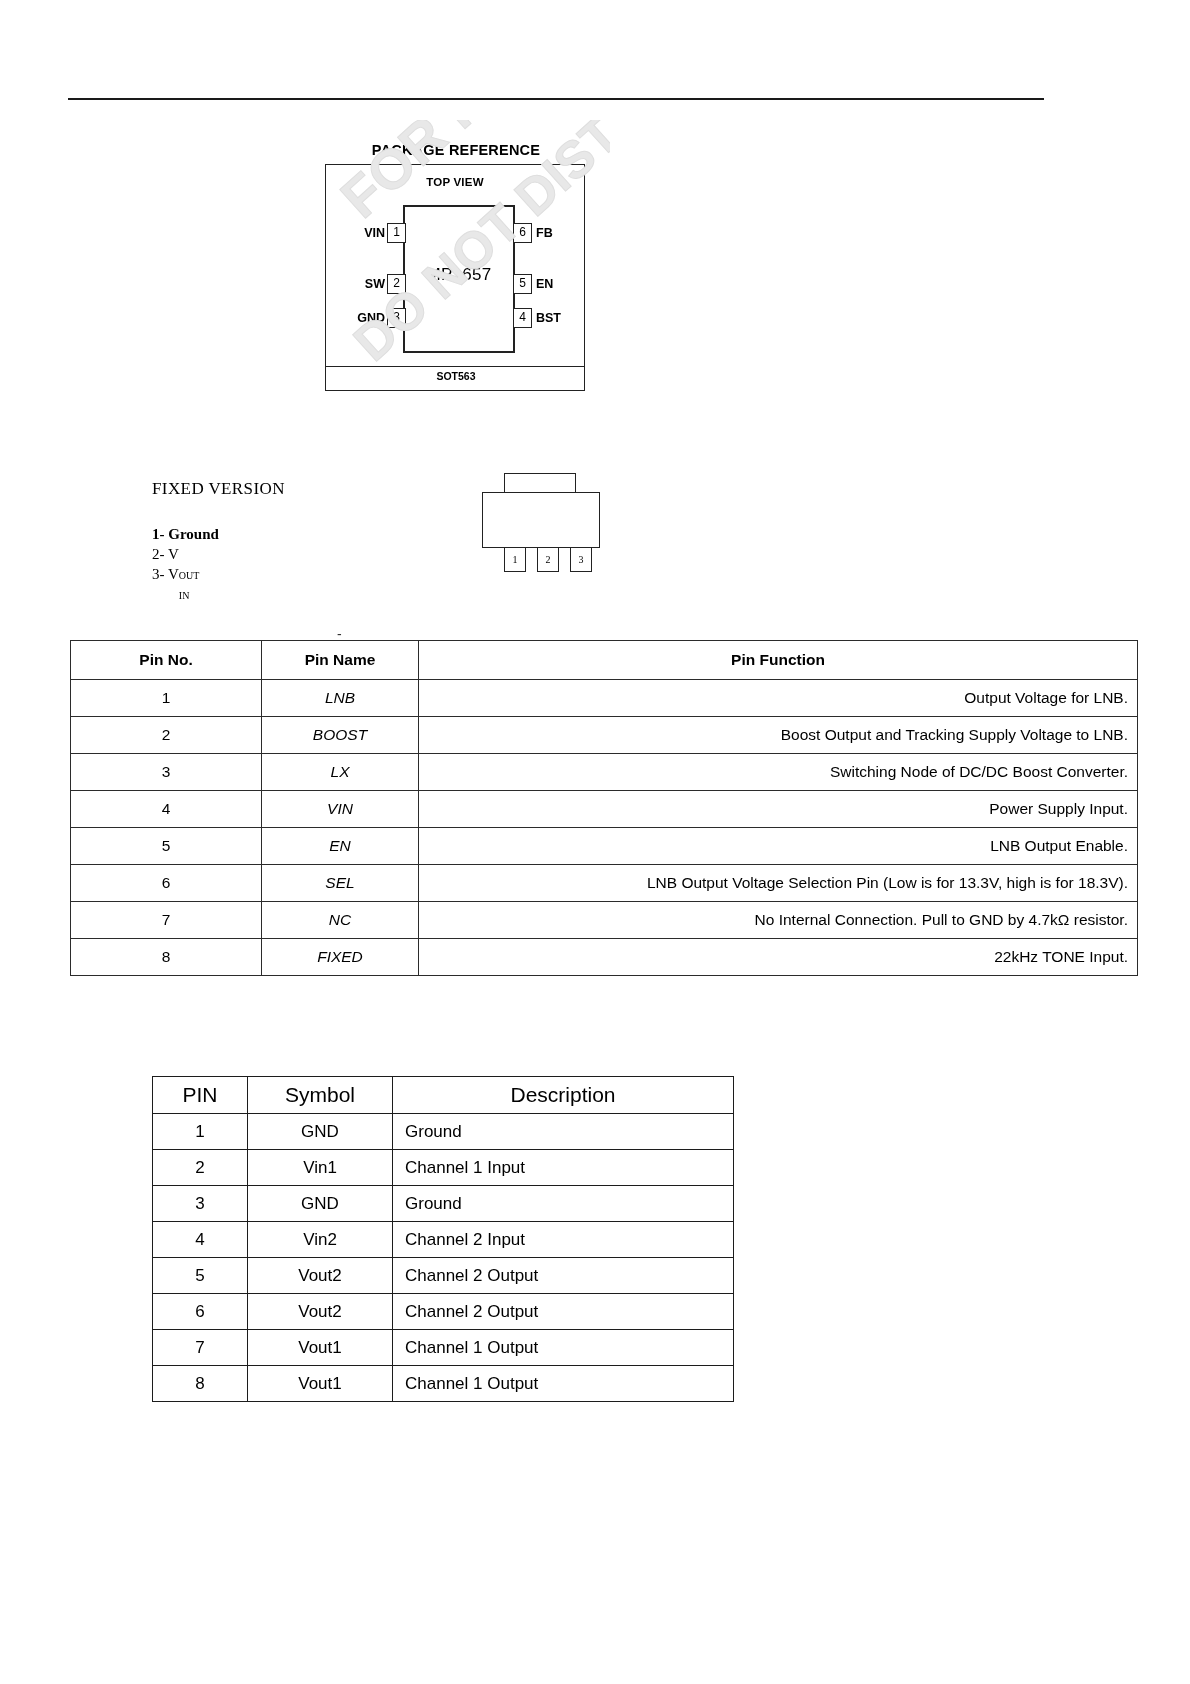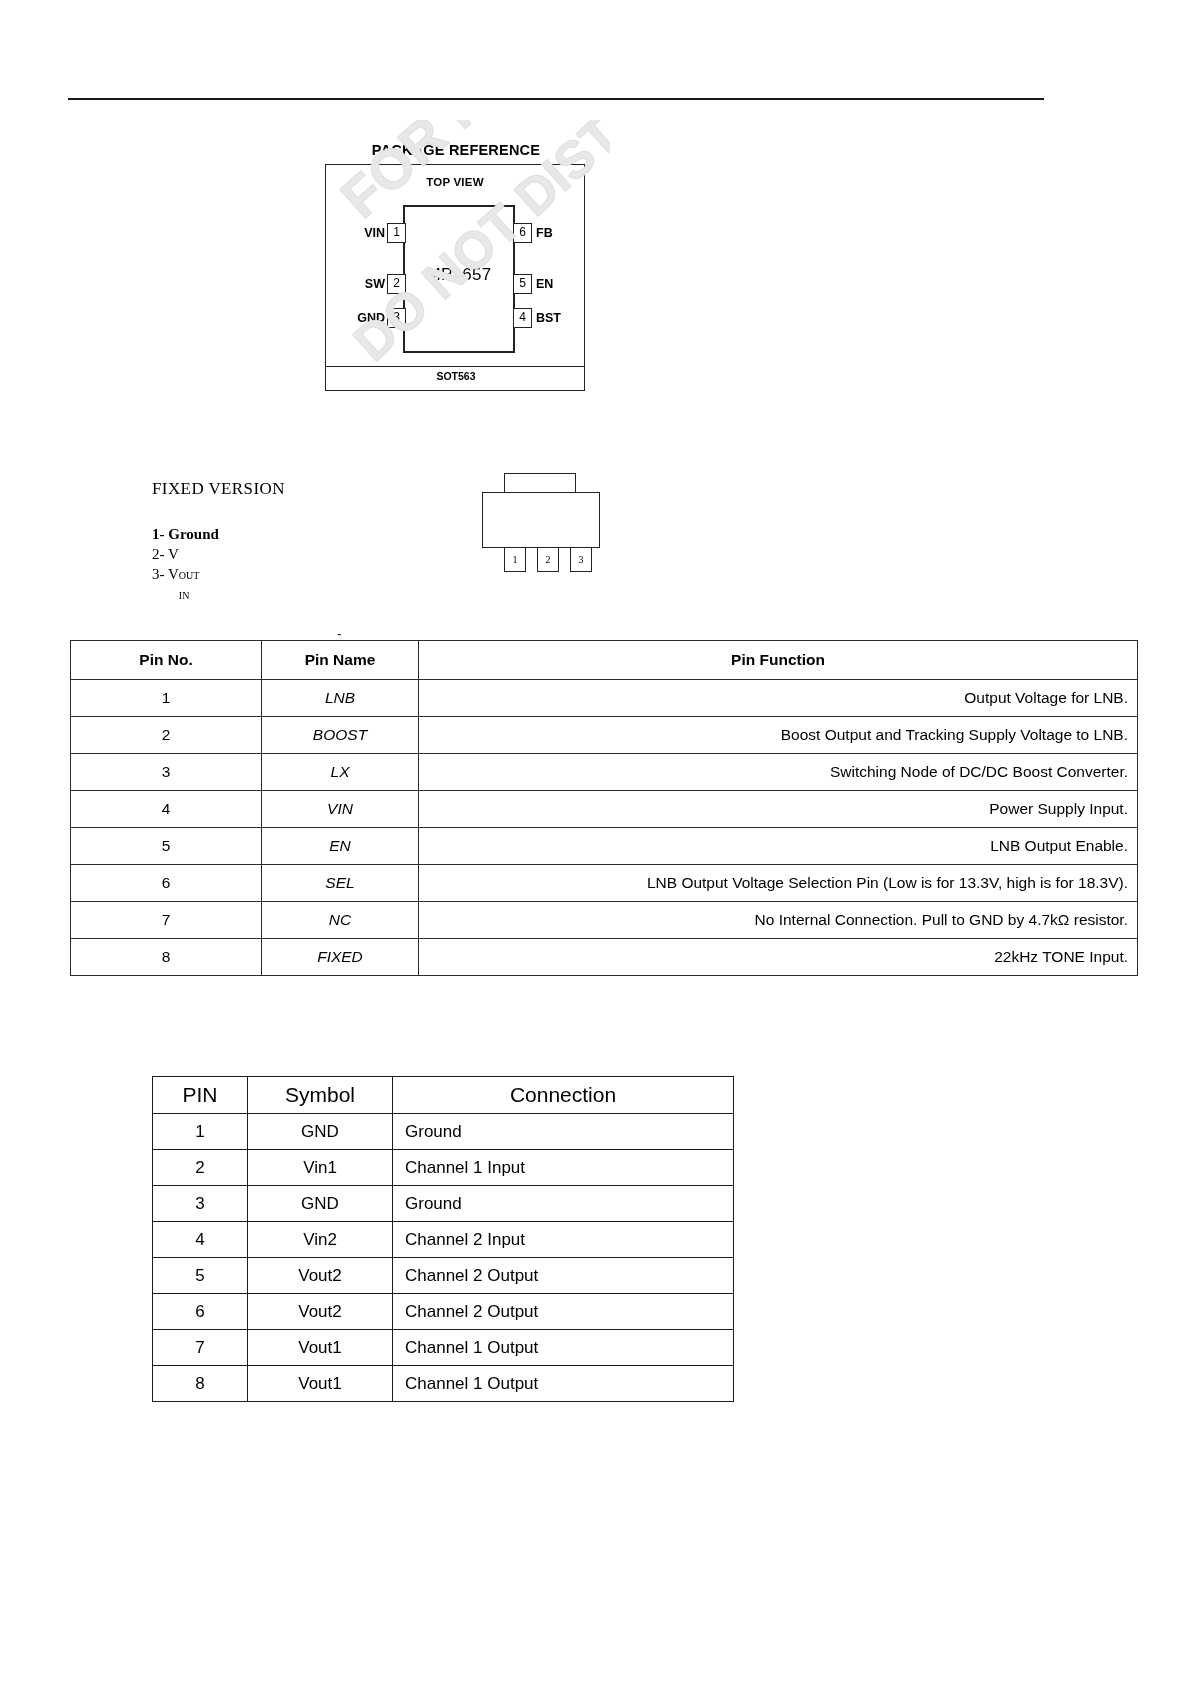--- a/index.html
+++ b/index.html
@@ -394,21 +394,21 @@
       <td class="c-fn"> 22kHz TONE Input.</td>
     </tr>
   </tbody>
 </table>
 
 <table id="table2">
   <thead>
     <tr>
       <th class="h-pin">PIN</th>
       <th class="h-sym">Symbol</th>
-      <th>Connection</th>
+      <th>Description</th>
     </tr>
   </thead>
   <tbody>
     <tr>
       <td class="c2-pin">1</td>
       <td class="c2-sym">GND</td>
       <td class="c2-desc">Ground</td>
     </tr>
     <tr>
       <td class="c2-pin">2</td>

